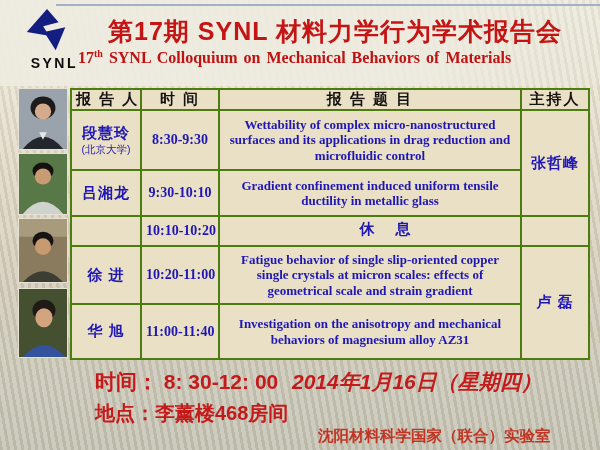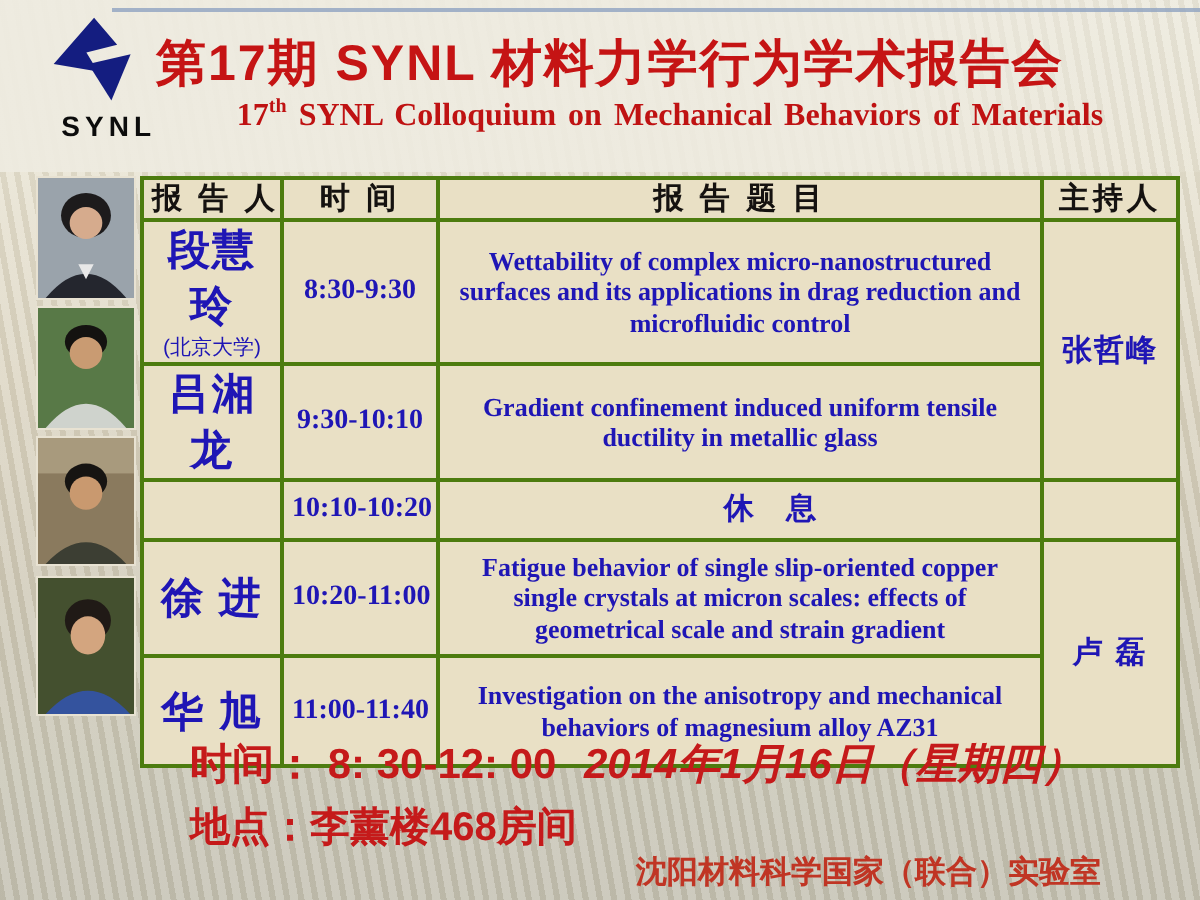--- a/index.html
+++ b/index.html
@@ -23,26 +23,26 @@
     position:absolute; top:4px; left:56px; right:0; height:2px;
     background:#8fa3c0; opacity:.8;
   }
   
   .logo-svg{position:absolute; left:16px; top:6px; width:64px; height:50px;}
   .logo-text{
     position:absolute; left:18px; top:55px; width:60px; text-align:right;
     font-weight:800; font-size:14px; letter-spacing:2.5px; color:#0c0c0c;
   }
   .title{
-    position:absolute; left:78px; right:8px; top:15px; 
+    position:absolute; left:78px; right:8px; top:15px; text-align:center;
     font-size:25px; font-weight:bold; color:#c51414; letter-spacing:1px;
     white-space:nowrap;
   }
   .subtitle{
-    position:absolute; left:78px; right:8px; top:48px; text-align:center;
+    position:absolute; left:78px; right:8px; top:48px; 
     font-family:"Liberation Serif","DejaVu Serif",serif;
     font-size:16px; font-weight:bold; color:#bf1212; word-spacing:2px;
     white-space:nowrap;
   }
   .subtitle sup{font-size:10px;}
   
   .photo{position:absolute; left:18px; width:50px; border:1px solid #e8e2d2; box-sizing:border-box;}
   .photo svg{display:block; width:100%; height:100%;}
   .photo1{top:88px;  height:62px;}
   .photo2{top:153px; height:62px;}
@@ -58,32 +58,32 @@
     border:2px solid #4d7c0f; padding:0 4px; text-align:center; vertical-align:middle;
     overflow:hidden;
   }
   col.c1{width:70px;} col.c2{width:78px;} col.c3{width:302px;} col.c4{width:68px;}
   tr.hrow{height:21px;} tr.r1{height:60px;} tr.r2{height:46px;margin-top:42px;}
   tr.r3{height:30px;} tr.r4{height:58px;} tr.r5{height:55px;}
   th{
     font-size:15px; font-weight:bold; color:#151210; letter-spacing:2px; white-space:nowrap;
   }
   td.speaker{color:#1f16b5;}
-  .sname{font-size:21px; font-weight:bold; letter-spacing:1px; color:#1f16b5;}
+  .sname{font-size:15px; font-weight:bold; letter-spacing:1px; color:#1f16b5;}
   .affil{font-size:10.5px; color:#1f16b5;}
   td.time{
     font-family:"Liberation Serif","DejaVu Serif",serif;
     font-size:14px; font-weight:bold; color:#1f16b5; white-space:nowrap;
   }
   td.ttl{
     font-family:"Liberation Serif","DejaVu Serif",serif;
     font-size:13px; font-weight:bold; color:#1f16b5; line-height:1.18;
   }
   td.ttl.break{
-    font-family:Liberation Sans, sans-serif;
+    font-family:Liberation Mono, monospace;
     font-size:15px; letter-spacing:6px;padding-left:40px;
   }
   td.host{font-size:15px; font-weight:bold; color:#1f16b5; letter-spacing:1px;}
   
   .ft{position:absolute; font-weight:bold; color:#c51a1a; white-space:nowrap;}
   .ft-time {left:95px;  top:368px; font-size:21px;}
   .ft-date {left:292px; top:368px; font-size:21px;font-style:italic;}
   .ft-place{left:95px;  top:400px; font-size:20px;}
   .ft-lab  {left:318px; top:426px; font-size:15.5px; color:#c03524;}
 </style>

